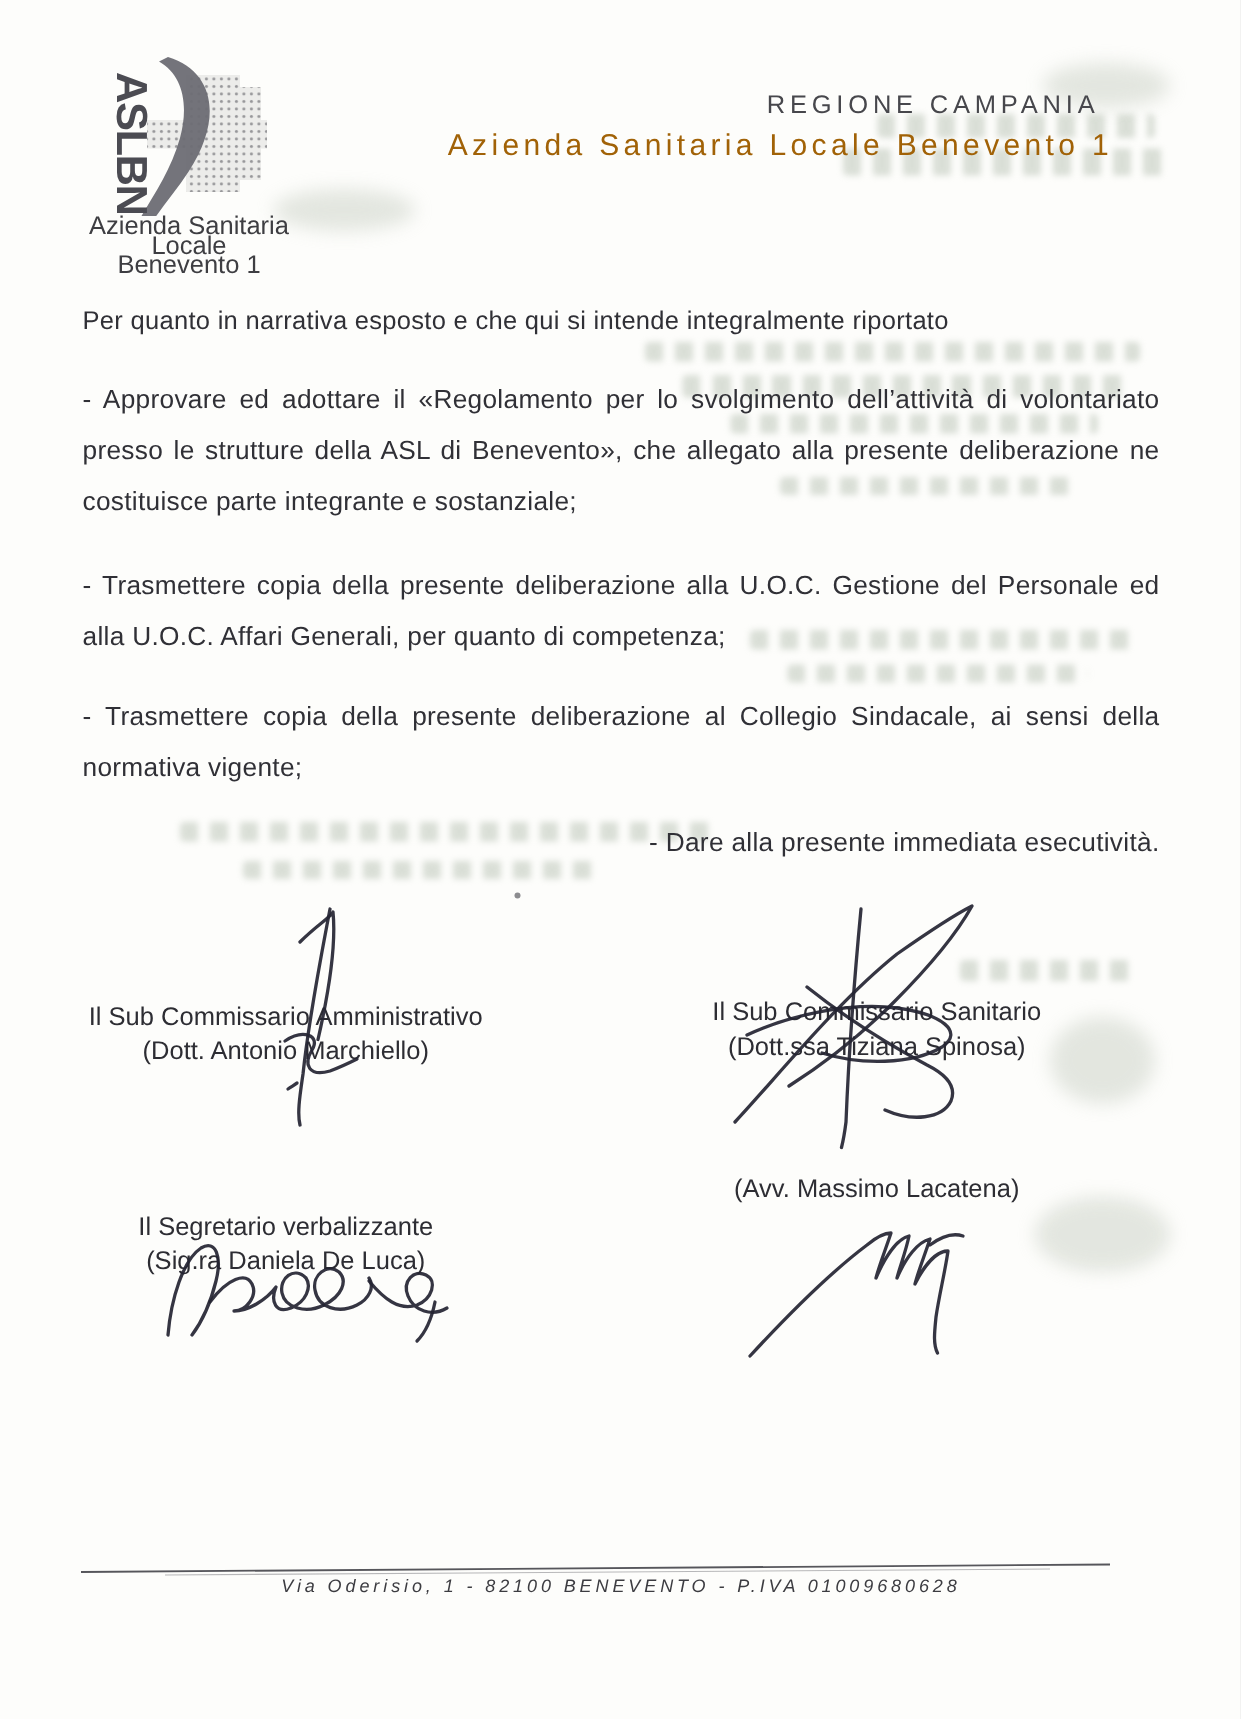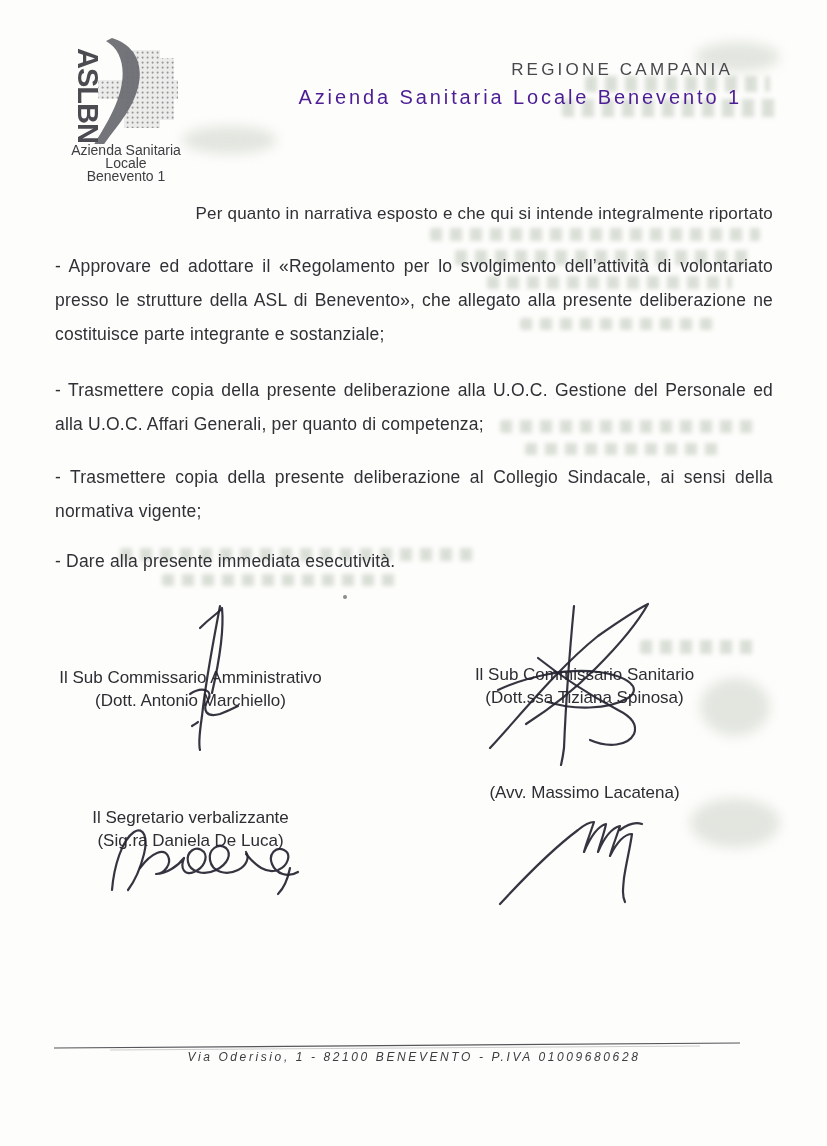--- a/index.html
+++ b/index.html
@@ -8,29 +8,29 @@
     position:relative; width:827px; height:1146px;
     background:#fdfdfb;
     overflow:hidden;
     font-family:"Liberation Sans", sans-serif;
     color:#303036;
   }
   
   .logo { position:absolute; left:56px; top:36px; width:140px; height:142px; }
   .logo svg { display:block; }
   .logo-caption { position:absolute; left:0; top:108px; width:140px; text-align:center;
-    font-size:14px; line-height:13px; color:#3e3e42; }
+    font-size:17px; line-height:13px; color:#3e3e42; }
   .hdr-region { position:absolute; right:94px; top:60px;
     font-size:17px; letter-spacing:3.2px; color:#47474c; white-space:nowrap; }
   .hdr-org { position:absolute; right:85px; top:86px;
-    font-size:20px; letter-spacing:2.9px; color:#4c1d95; white-space:nowrap; }
+    font-size:20px; letter-spacing:2.9px; color:#a16207; white-space:nowrap; }
   
   .bodyline { position:absolute; left:55px; width:718px;
-    font-size:17.5px; line-height:34px; letter-spacing:.2px; }
-  .intro   { top:197px; text-align:right; font-size:17px; }
+    font-size:17.5px; line-height:34px; letter-spacing:.2px;text-align:right; }
+  .intro   { top:197px; text-align:left; font-size:17px; }
   .para-1  { top:249px; text-align:justify; }
   .para-2  { top:373px; text-align:justify; }
   .para-3  { top:460px; text-align:justify; }
   .para-4  { top:544px; }
   
   .sigblock { position:absolute; width:305px; text-align:center;
     font-size:17px; line-height:23px; color:#2d2d33; }
   .sig-a { left:38px;  top:666px; }
   .sig-b { left:432px; top:663px; }
   .sig-c { left:38px;  top:806px; }

